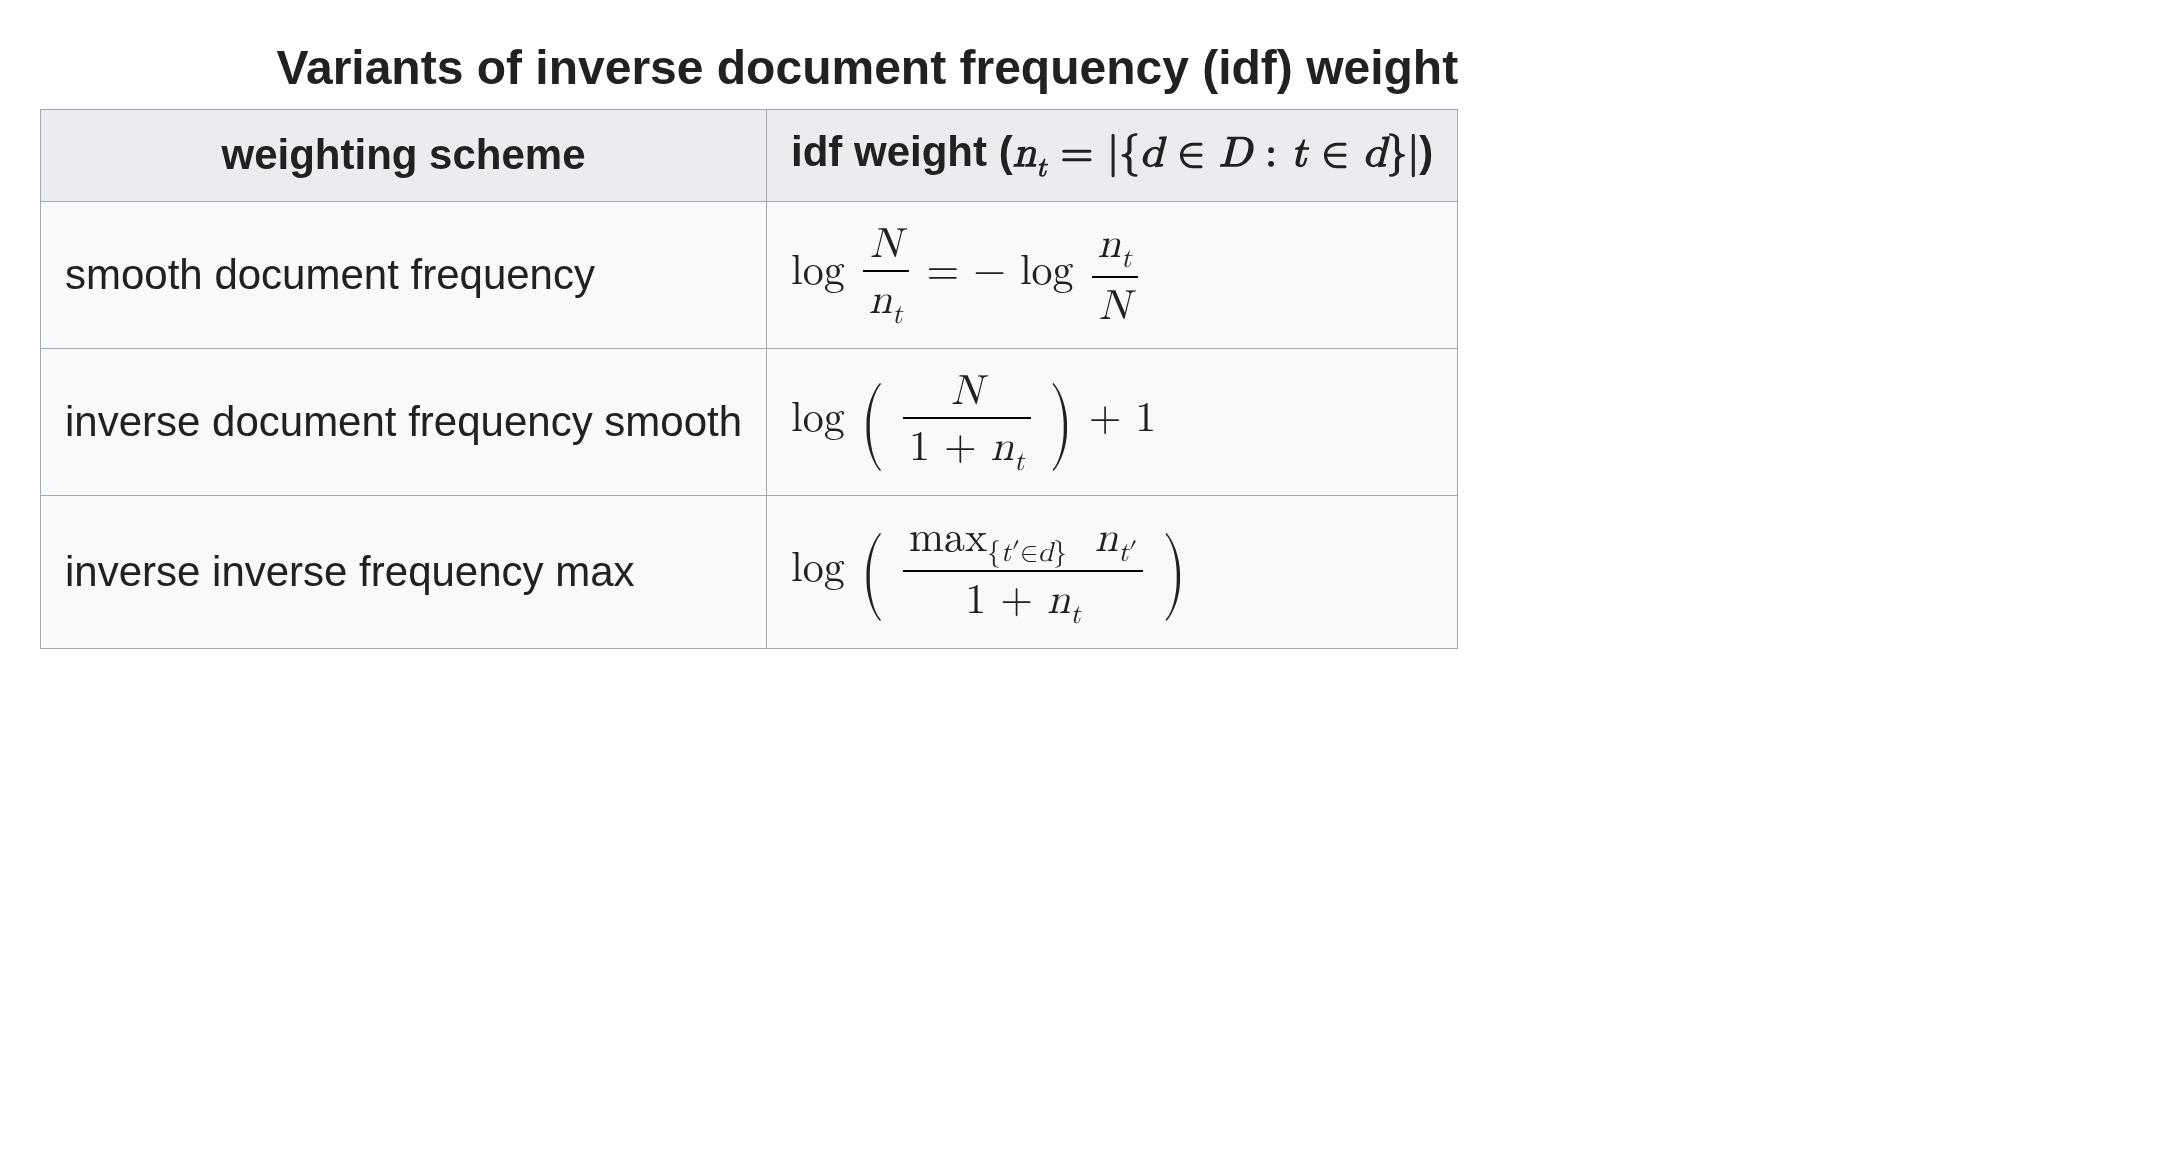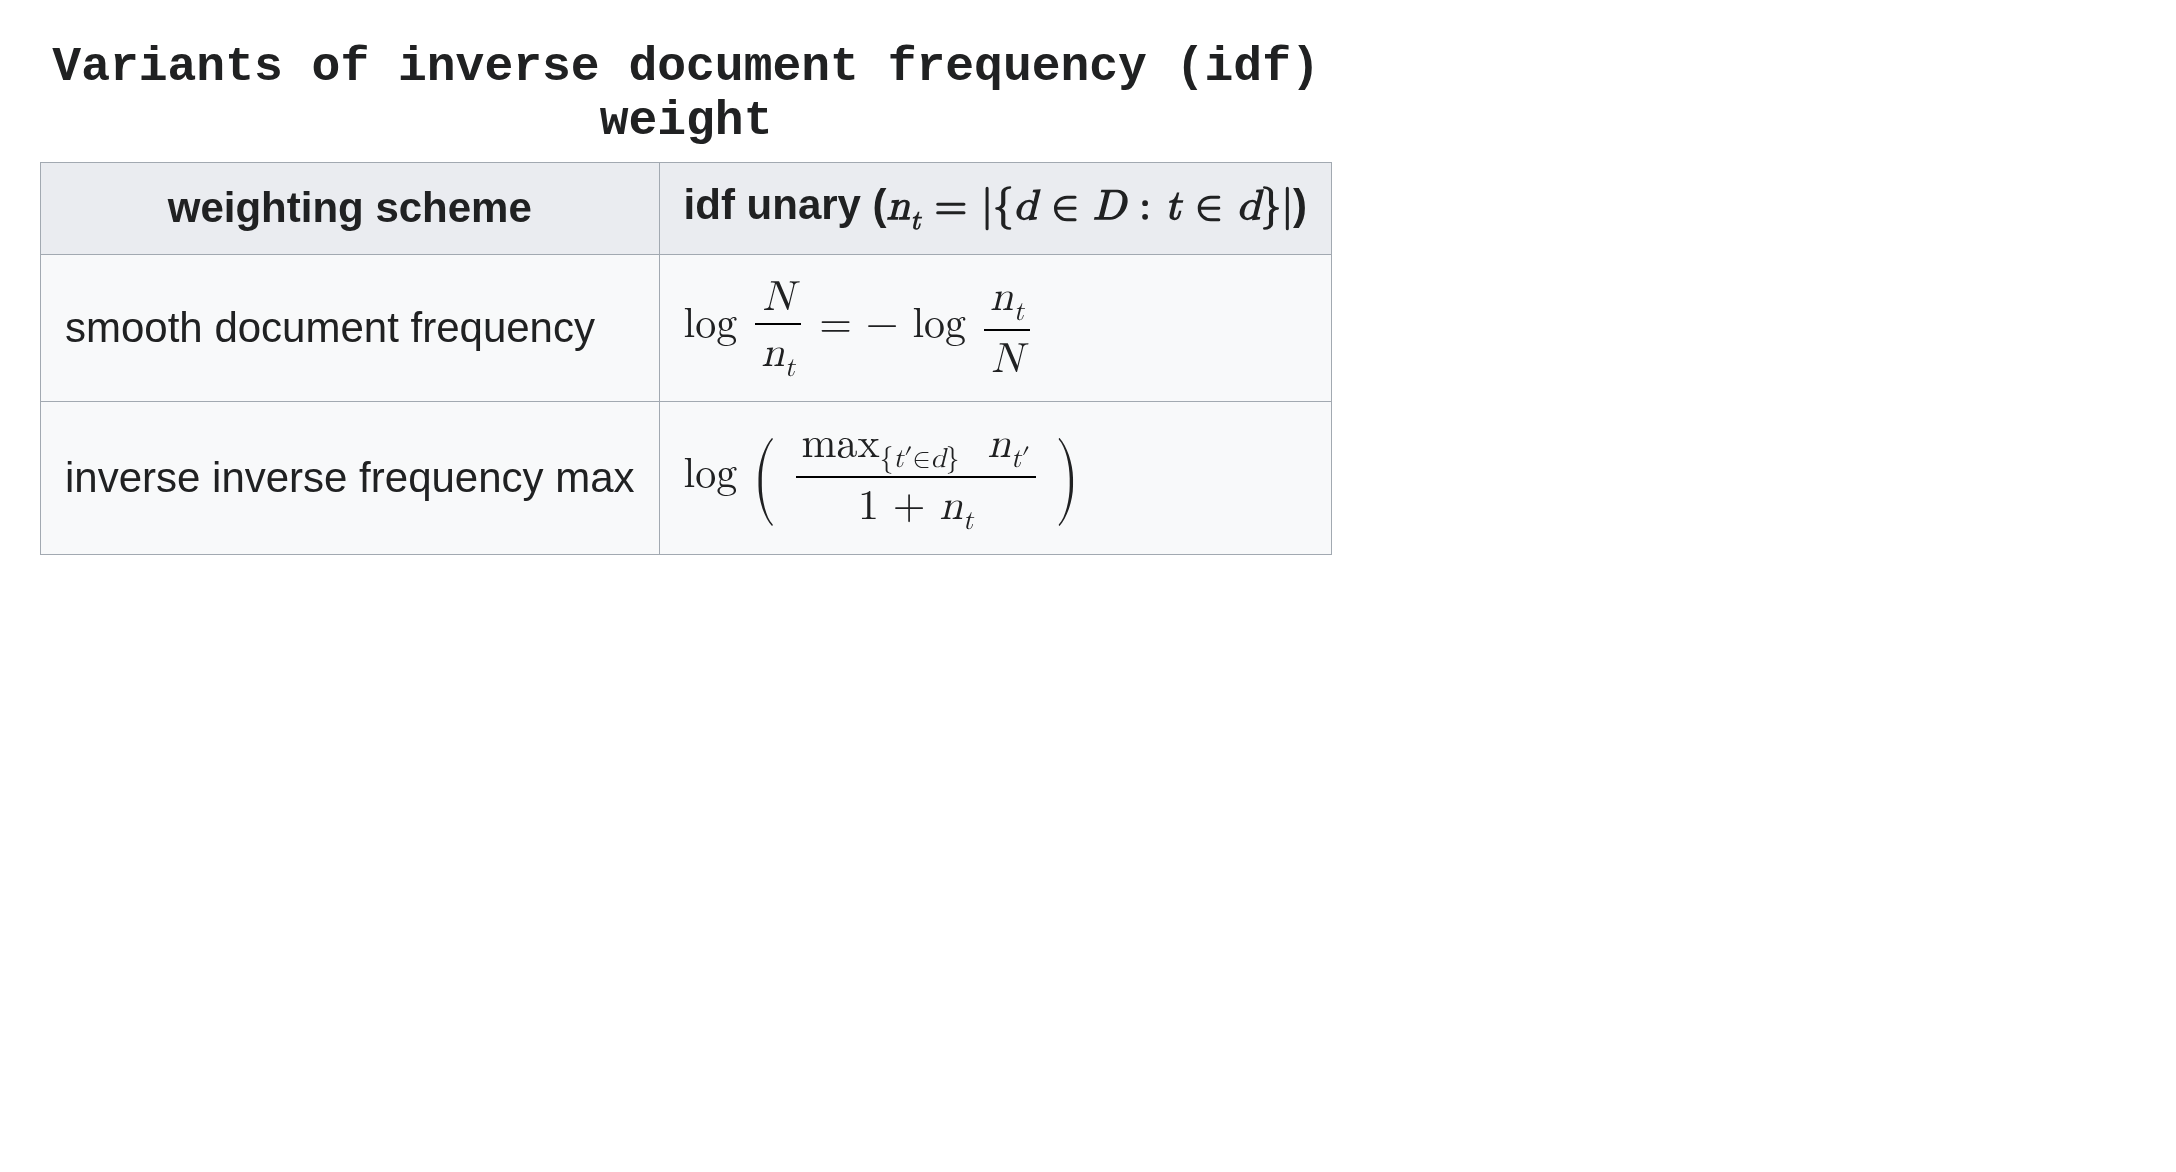--- a/index.html
+++ b/index.html
@@ -23,24 +23,23 @@
     font-size: 42px;
   }
   table.wikitable {
     border-collapse: collapse;
     background: var(--cell-bg);
     border: 1px solid var(--border);
   }
   table.wikitable caption {
     caption-side: top;
     font-weight: 700;
-    text-align: center;
+    text-align: right;
     padding: 10px 0 14px 0;
     font-size: 48px;
-    font-family: Liberation Mono, monospace;
   }
   table.wikitable th,
   table.wikitable td {
     border: 1px solid var(--border);
     padding: 18px 24px;
     text-align: left;
     vertical-align: middle;
     line-height: 1.15;
     margin-top: 20px;
   }
@@ -80,21 +79,21 @@
 </style>
 </head>
 <body>
 
 <table class="wikitable">
   <caption>Variants of inverse document frequency (idf) weight</caption>
   <thead>
     <tr>
       <th>weighting scheme</th>
       <th>
-        <span>idf unary (</span><span class="math nowrap"><span class="it">n</span><span class="sub">t</span><span class="rm"> = </span><span class="rm">|{</span><span class="it">d</span><span class="rm"> ∈ </span><span class="it">D</span><span class="rm"> : </span><span class="it">t</span><span class="rm"> ∈ </span><span class="it">d</span><span class="rm">}|</span></span><span>)</span>
+        <span>idf weight (</span><span class="math nowrap"><span class="it">n</span><span class="sub">t</span><span class="rm"> = </span><span class="rm">|{</span><span class="it">d</span><span class="rm"> ∈ </span><span class="it">D</span><span class="rm"> : </span><span class="it">t</span><span class="rm"> ∈ </span><span class="it">d</span><span class="rm">}|</span></span><span>)</span>
       </th>
     </tr>
   </thead>
   <tbody>
 
 
     <tr>
       <td>smooth document frequency</td>
       <td>
         <span class="math nowrap">
@@ -106,20 +105,35 @@
           <span class="rm"> = </span>
           <span class="rm">−</span>&nbsp;<span class="rm">log</span>
           <span class="frac">
             <span class="num"><span class="it">n</span><span class="sub">t</span></span>
             <span class="den"><span class="it">N</span></span>
           </span>
         </span>
       </td>
     </tr>
 
+    <tr>
+      <td>inverse document frequency smooth</td>
+      <td>
+        <span class="math nowrap">
+          <span class="rm">log</span>
+          <span class="bigparen">(</span>
+          <span class="frac">
+            <span class="num"><span class="it">N</span></span>
+            <span class="den"><span class="rm">1 + </span><span class="it">n</span><span class="sub">t</span></span>
+          </span>
+          <span class="bigparen">)</span>
+          <span class="rm"> + 1</span>
+        </span>
+      </td>
+    </tr>
 
     <tr>
       <td>inverse inverse frequency max</td>
       <td>
         <span class="math nowrap">
           <span class="rm">log</span>
           <span class="bigparen">(</span>
           <span class="frac">
             <span class="num">
               <span class="rm">max</span><span class="sub subrm"><span>{</span><span class="it">t</span><span>′</span><span>∈</span><span class="it">d</span><span>}</span></span>

